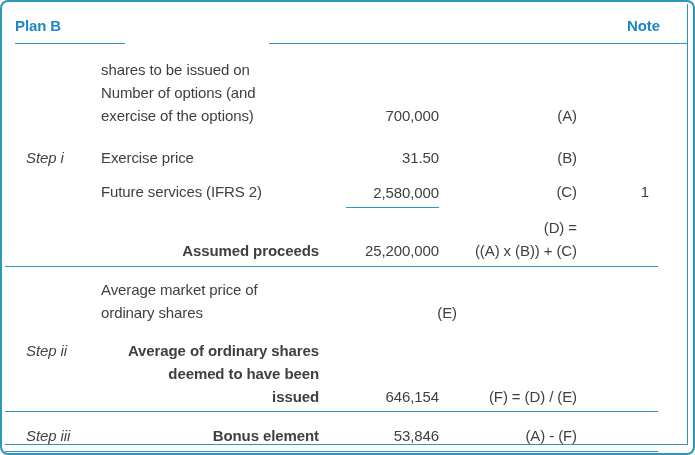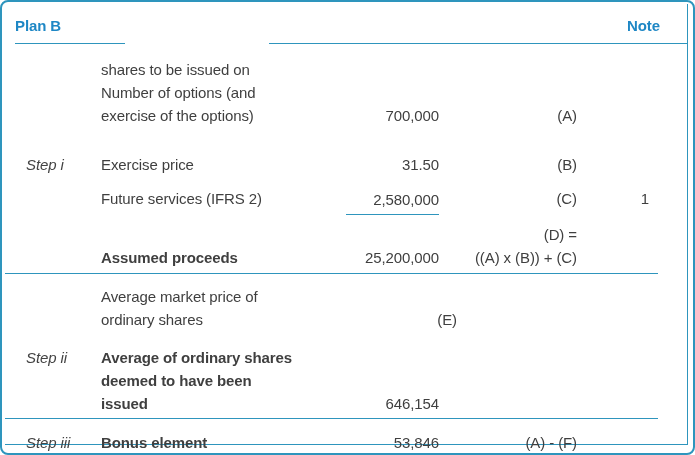--- a/index.html
+++ b/index.html
@@ -42,21 +42,21 @@
     display: flex;
     align-items: flex-end;
     padding-left: 21px;
     line-height: 23px;
   }
   .c-step    { width: 75px; font-style: italic; color: #434343; }
   .c-desc    { width: 218px; white-space: nowrap; }
   .c-value   { width: 120px; text-align: right; white-space: nowrap; }
   .c-formula { width: 138px; text-align: right; white-space: nowrap; }
   .c-note    { width: 85px; text-align: right; padding-right: 13px; white-space: nowrap; }
-  .bold { font-weight: bold; }
+  .bold { font-weight: bold; text-align: right; }
   .line { display: block; }
   .self-top { align-self: flex-start; }
   .val-underline {
     display: inline-block;
     min-width: 93px;
     text-align: right;
     padding-bottom: 3px;
     border-bottom: 1.5px solid #2e95bd;
   }
   .pad-b { padding-bottom: 5px; }
@@ -66,21 +66,21 @@
     margin-right: 29px;
   }
   .double-rule {
     height: 5px;
     border-top: 1.5px solid #2e95bd;
     border-bottom: 1.5px solid #2e95bd;
     margin-right: 29px;
   }
   
   .mt14 { margin-top: 14px; }
-  .mt13 { margin-top: 26px; }
+  .mt13 { margin-top: 19px; }
   .mt12 { margin-top: 12px; }
   .mt11 { margin-top: 11px; }
   .mt10 { margin-top: 10px; }
   .mt8  { margin-top: 8px; }
   .mt4  { margin-top: 4px; }
   .mt3  { margin-top: 3px; }
 </style>
 </head>
 <body>
 
@@ -148,20 +148,21 @@
     </div>
 
     <div class="row mt10">
       <div class="c-step self-top">Step ii</div>
       <div class="c-desc bold">
         <span class="line">Average of ordinary shares</span>
         <span class="line">deemed to have been</span>
         <span class="line">issued</span>
       </div>
       <div class="c-value">646,154</div>
+      <div class="c-formula">(F) = (D) / (E)</div>
       <div class="c-note"></div>
     </div>
 
     <div class="rule mt3"></div>
 
     <div class="row mt12">
       <div class="c-step">Step iii</div>
       <div class="c-desc bold">Bonus element</div>
       <div class="c-value">53,846</div>
       <div class="c-formula">(A) - (F)</div>

